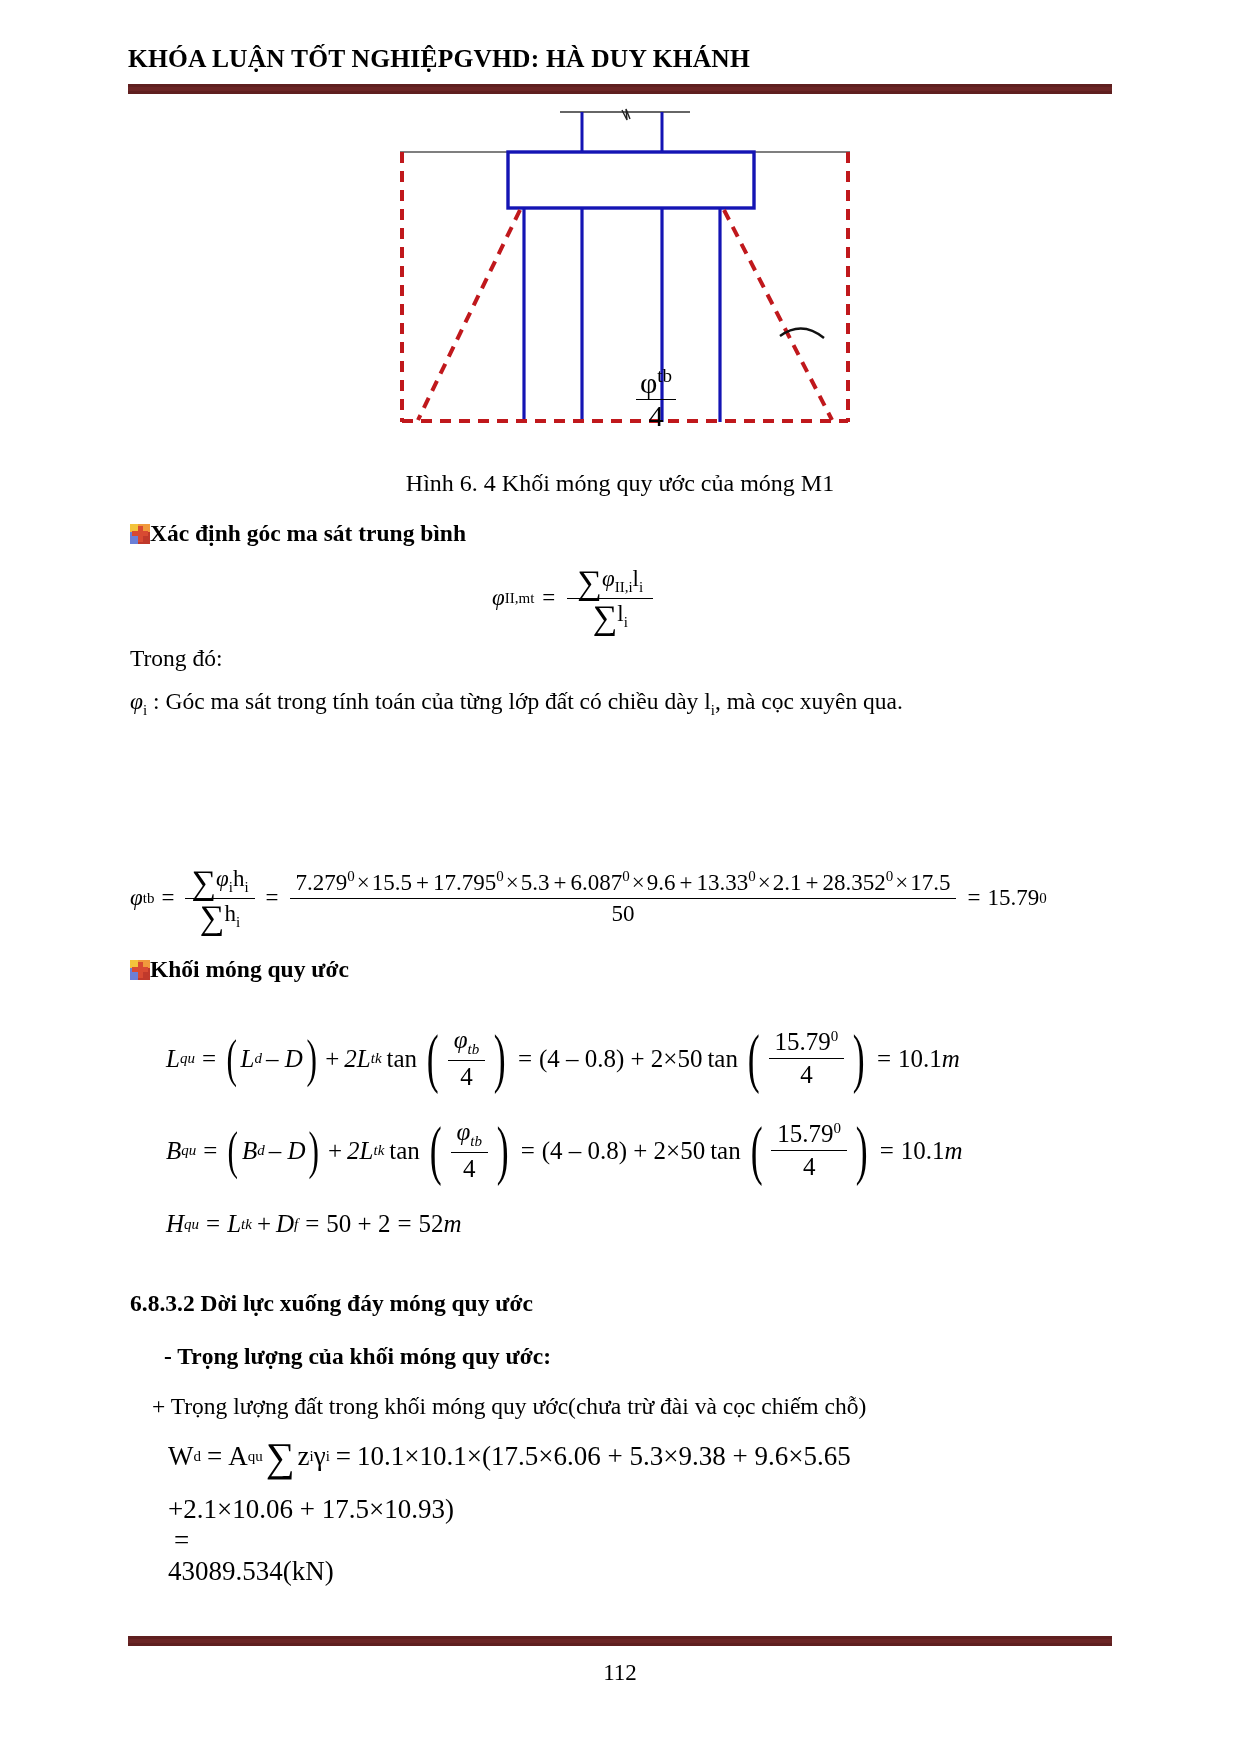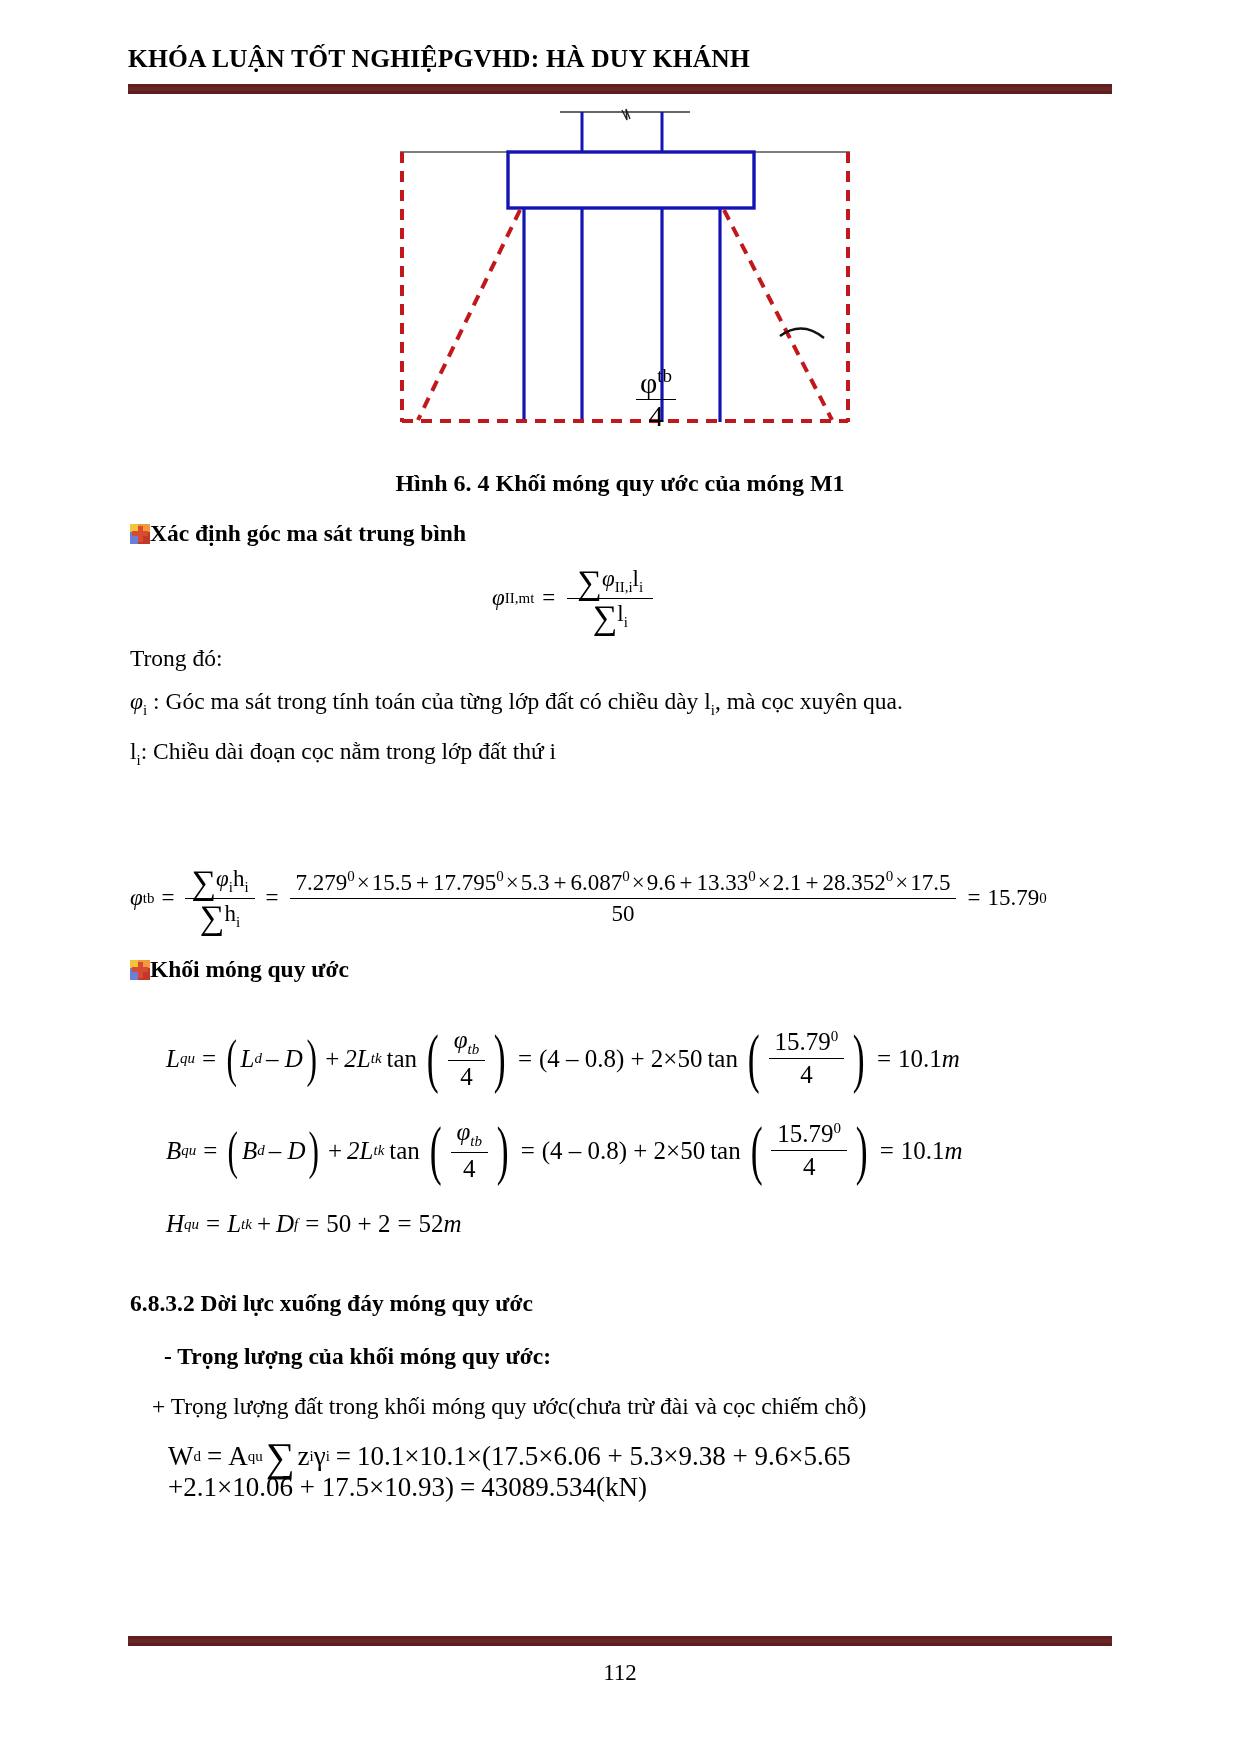--- a/index.html
+++ b/index.html
@@ -93,21 +93,21 @@
   }
 
   
   .caption {
     position: absolute;
     left: 0;
     top: 470px;
     width: 1240px;
     text-align: center;
     font-size: 24px;
-    font-weight: bold;
+    font-weight: normal;
   }
 
   
   .bullet-line {
     position: absolute;
     display: flex;
     align-items: center;
     font-size: 23.5px;
     font-weight: bold;
   }
@@ -305,23 +305,20 @@
       </span>
     </span>
   </div>
 
   <div class="para" style="left:130px; top:645px;">Trong đó:</div>
 
   <div class="para" style="left:130px; top:688px;">
     <span class="mi">φ</span><span class="sub">i</span><span> : Góc ma sát trong tính toán của từng lớp đất có chiều dày l</span><span class="sub">i</span><span>, mà cọc xuyên qua.</span>
   </div>
 
-  <div class="para" style="left:130px; top:738px;">
-    <span>l</span><span class="sub">i</span><span>: Chiều dài đoạn cọc nằm trong lớp đất thứ i</span>
-  </div>
 
   <div class="math" id="formula-phi-tb">
     <span class="mi">φ</span>
       <span class="sub">tb</span>
     <span style="margin:0 7px">=</span>
     <span class="frac">
       <span class="n"><span class="sigma">∑</span><span class="mi">φ</span><span class="sub">i</span><span>h</span><span class="sub">i</span></span>
       <span class="d"><span class="sigma">∑</span><span>h</span><span class="sub">i</span></span>
     </span>
     <span style="margin:0 7px">=</span>
@@ -451,21 +448,21 @@
       <span>A</span>
         <span class="sub">qu</span>
       <span class="sigma" style="margin:0 3px">∑</span>
       <span>z</span>
         <span class="sub">i</span>
         <span>γ</span>
         <span class="sub">i</span>
       <span style="margin:0 6px">=</span>
       <span>10.1×10.1×(17.5×6.06 + 5.3×9.38 + 9.6×5.65</span>
     </div>
-    <div style="display:flex; align-items:flex-start; margin-top:0;">
+    <div style="display:flex; align-items:flex-start; margin-top:22px;flex-direction:column;">
       <span>+2.1×10.06 + 17.5×10.93)</span>
       <span style="margin:0 6px">=</span>
       <span>43089.534(kN)</span>
     </div>
   </div>
 
   <div class="footer-rule">
       <div class="inner"></div>
     </div>
   <div class="page-number">112</div>

